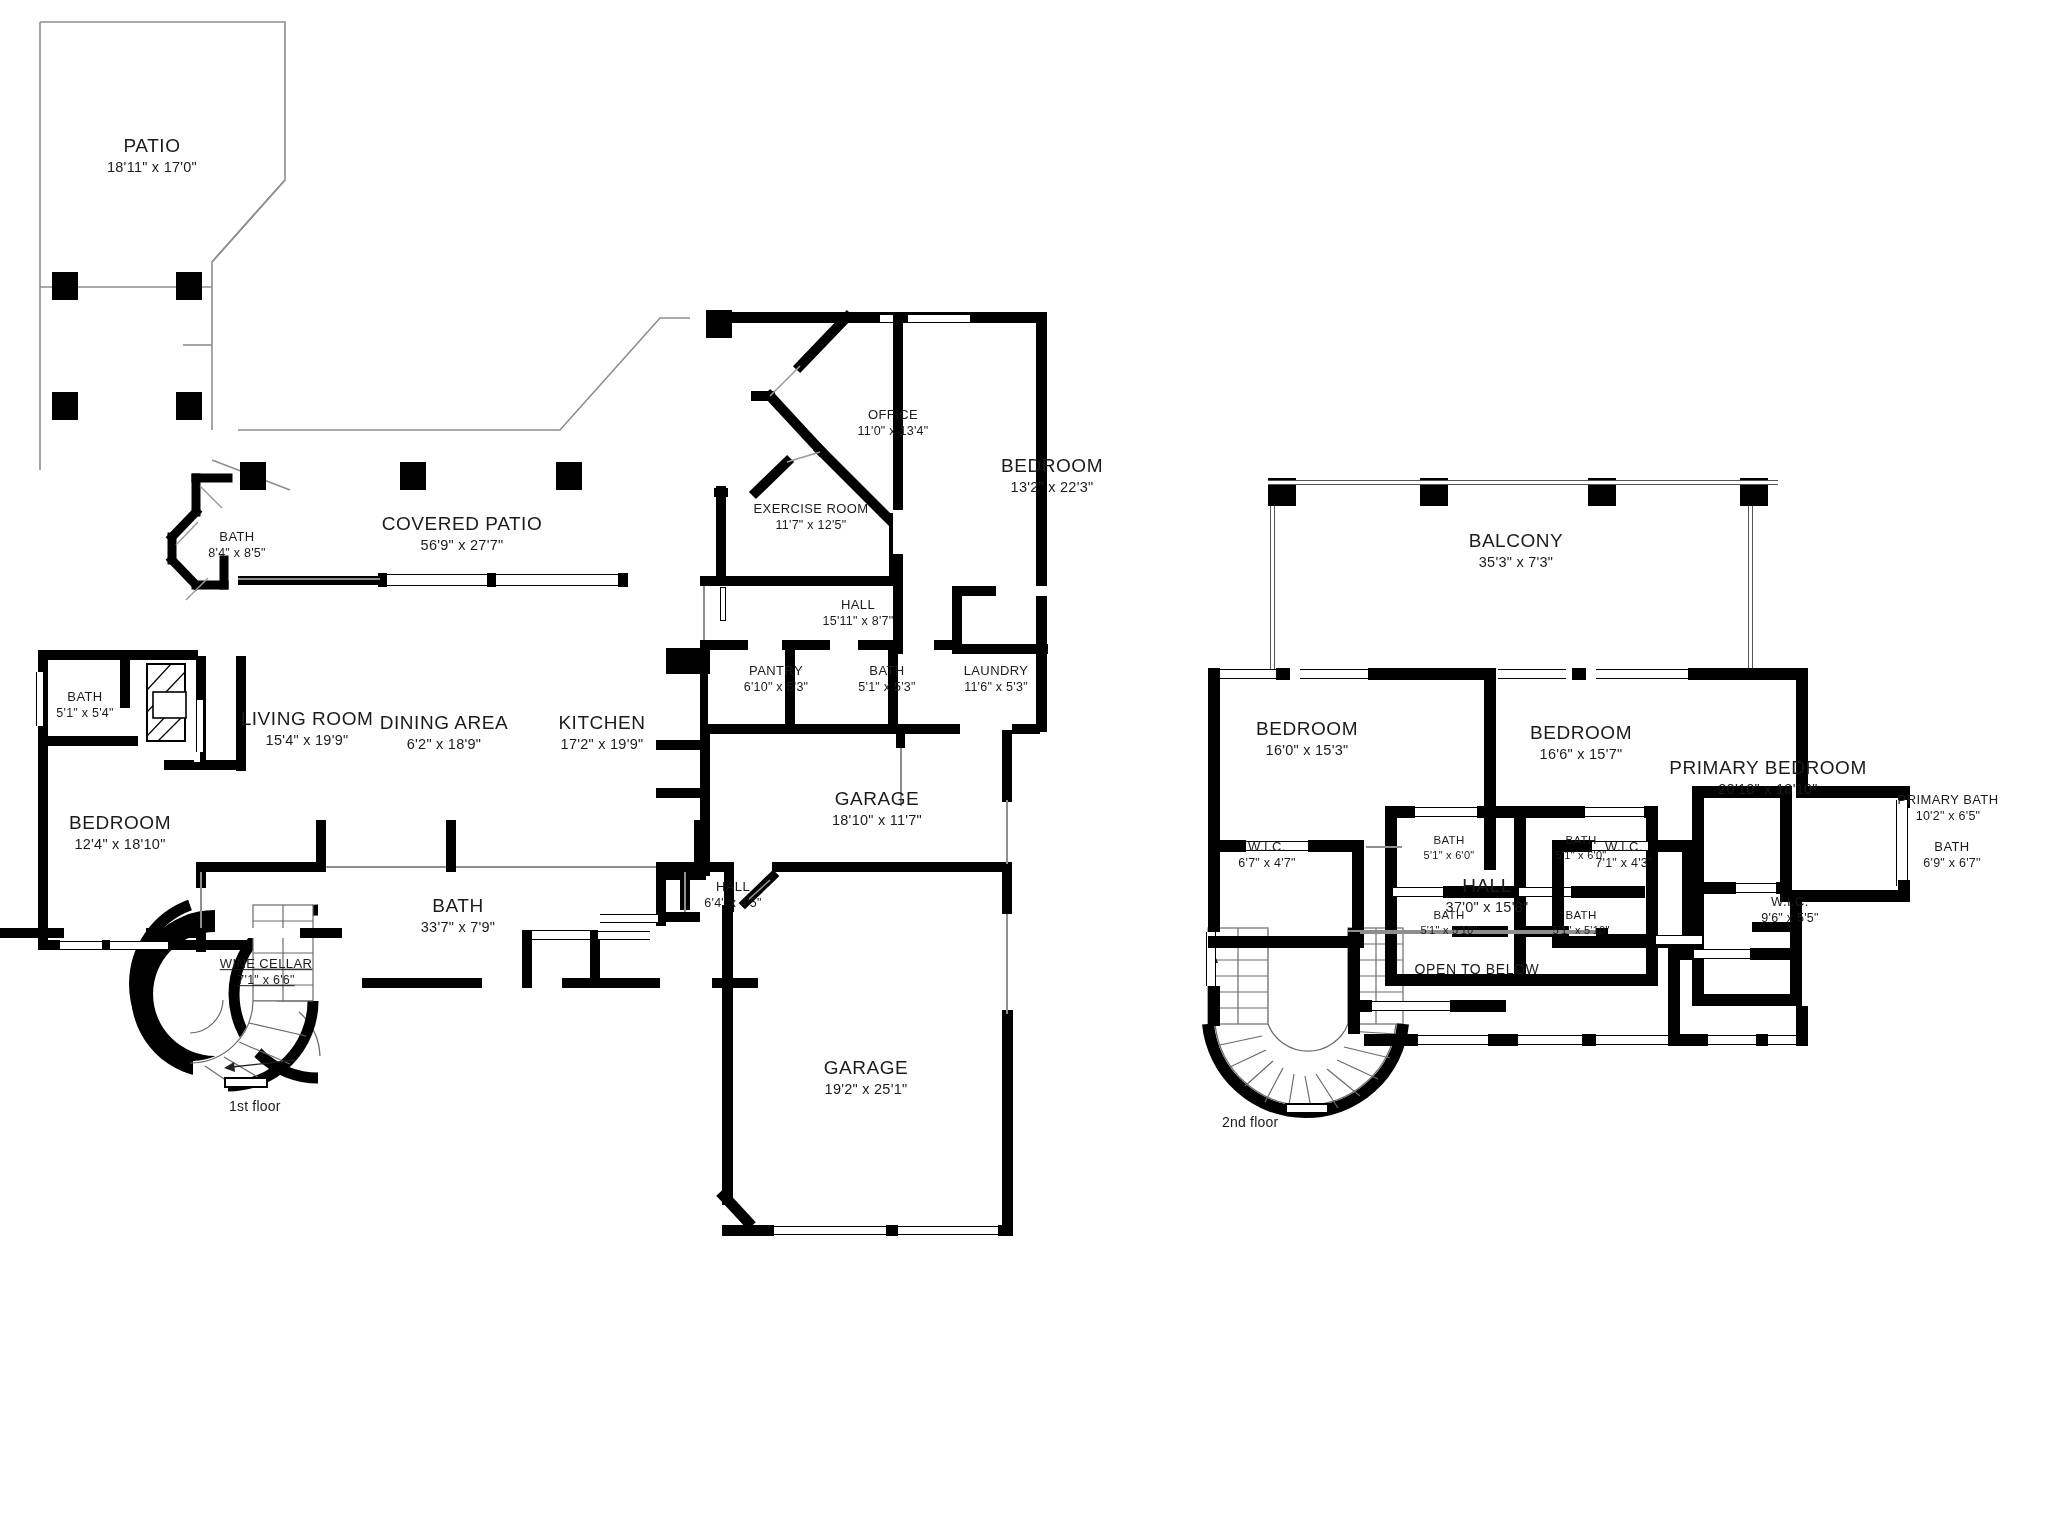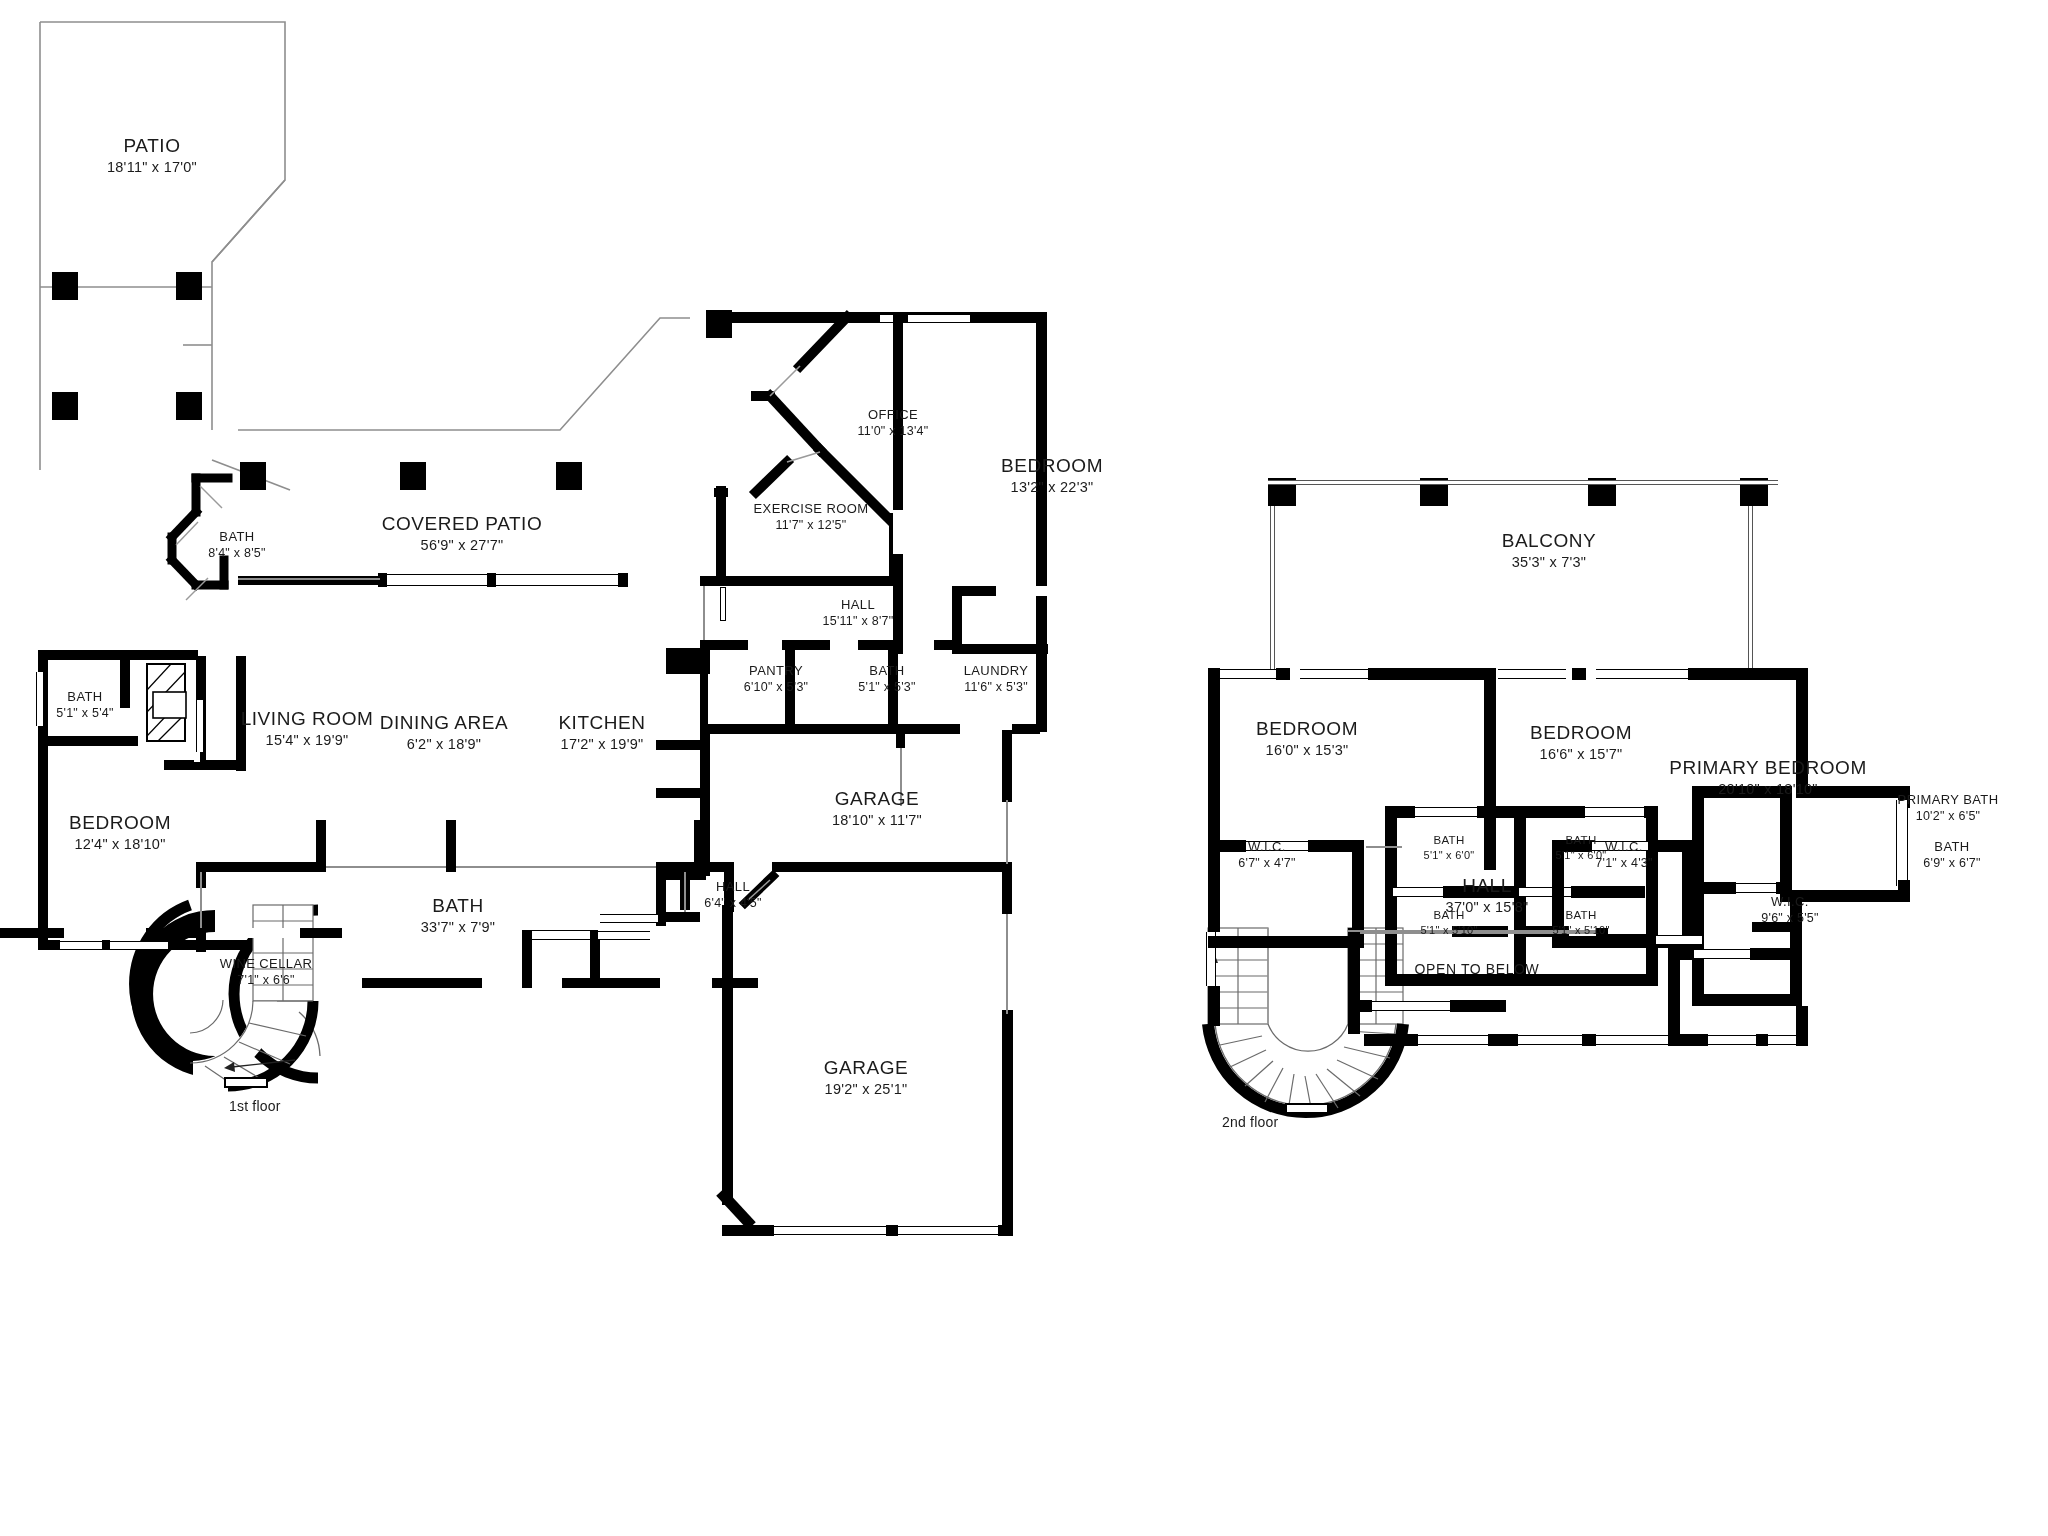--- a/index.html
+++ b/index.html
@@ -413,21 +413,21 @@
     <div class="dm">12'4" x 18'10"</div>
   </div>
   <div class="room sm" style="left:733px;top:895px;">
     <div class="nm">HALL</div>
     <div class="dm">6'4" x 4'5"</div>
   </div>
   <div class="room" style="left:458px;top:915px;">
     <div class="nm">BATH</div>
     <div class="dm">33'7" x 7'9"</div>
   </div>
-  <div class="room sm" style="left:266px;top:972px;">
+  <div class="room sm" style="left:266px;top:972px;text-decoration:underline;">
     <div class="nm">WINE CELLAR</div>
     <div class="dm">7'1" x 6'6"</div>
   </div>
   <div class="room" style="left:866px;top:1077px;">
     <div class="nm">GARAGE</div>
     <div class="dm">19'2" x 25'1"</div>
   </div>
 
   <div class="floorlab" style="left:229px;top:1098px;">1st floor</div>
 
@@ -532,21 +532,21 @@
   <div class="win" style="left:1656px;top:935px;width:46px;height:10px;"></div>
   <div class="w" style="left:1348px;top:1000px;width:24px;height:12px;"></div>
   <div class="win" style="left:1372px;top:1001px;width:78px;height:10px;"></div>
   <div class="w" style="left:1450px;top:1000px;width:56px;height:12px;"></div>
   <div class="w" style="left:1494px;top:1000px;width:12px;height:12px;"></div>
 
   <div class="w" style="left:1208px;top:1012px;width:12px;height:14px;"></div>
 
   <div class="w" style="left:1796px;top:680px;width:12px;height:110px;"></div>
 
-  <div class="room" style="left:1516px;top:550px;margin-left:33px;">
+  <div class="room" style="left:1516px;top:550px;">
     <div class="nm">BALCONY</div>
     <div class="dm">35'3" x 7'3"</div>
   </div>
   <div class="room" style="left:1307px;top:738px;">
     <div class="nm">BEDROOM</div>
     <div class="dm">16'0" x 15'3"</div>
   </div>
   <div class="room" style="left:1581px;top:742px;">
     <div class="nm">BEDROOM</div>
     <div class="dm">16'6" x 15'7"</div>

